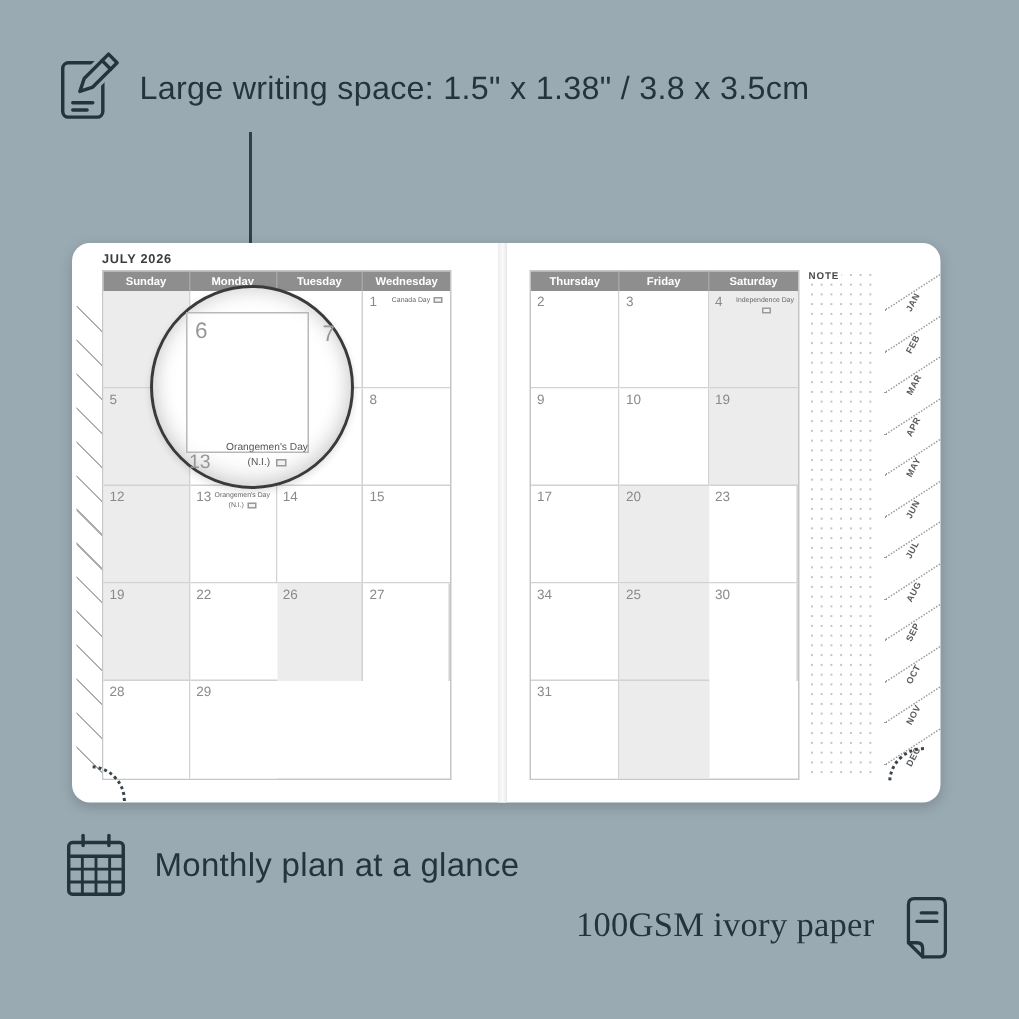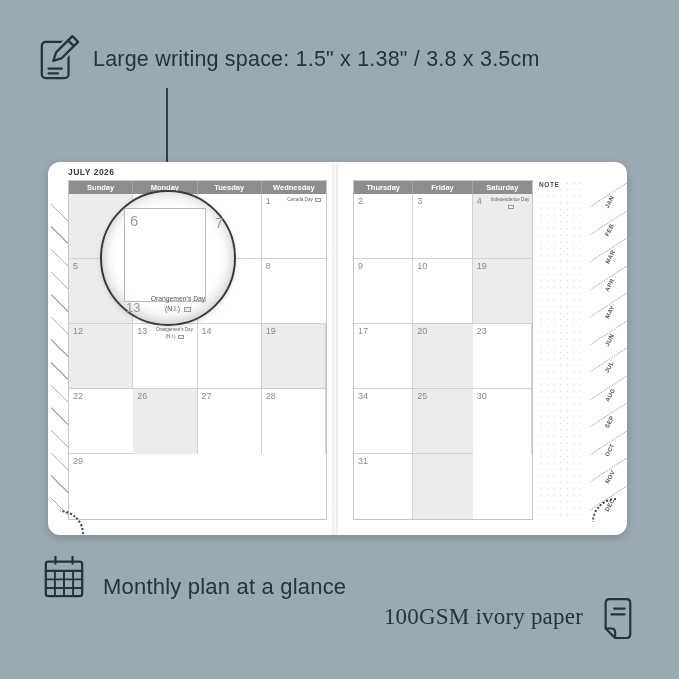--- a/index.html
+++ b/index.html
@@ -5,36 +5,36 @@
   html,body{margin:0;padding:0;}
   body{font-family:"Liberation Sans", sans-serif;}
   .stage{position:relative;width:679px;height:679px;background:var(--background,#9aaab3);overflow:hidden;}
   .stage, .stage *{box-sizing:border-box;}
 
   
   .feature-top{position:absolute;left:38px;top:34px;display:flex;align-items:center;gap:13px;color:var(--ink,#25333c);}
   .feature-top .txt{font-size:21.5px;letter-spacing:.2px;white-space:nowrap;}
   .connector{position:absolute;left:166px;top:88px;width:2px;height:104px;background:#333f47;}
 
-  .feature-b1{position:absolute;left:42px;top:554px;display:flex;align-items:flex-end;gap:17px;color:var(--ink,#25333c);}
+  .feature-b1{position:absolute;left:42px;top:554px;display:flex;align-items:center;gap:17px;color:var(--ink,#25333c);}
   .feature-b1 .txt{font-size:22px;letter-spacing:.2px;}
   .fb2-text{position:absolute;right:96px;top:604px;font-size:23px;letter-spacing:.2px;color:var(--ink,#25333c);font-family:Liberation Serif, serif;}
   .paper-icon-wrap{position:absolute;left:599px;top:596px;color:var(--ink,#25333c);}
 
   
   .notebook{position:absolute;left:48px;top:150px;width:579px;height:373px;background:var(--page,#fff);
             border-radius:12px;box-shadow:0 3px 9px rgba(0,0,0,.18);margin-top:12px;}
   .hatch{position:absolute;left:3px;top:42px;width:19px;height:316px;
          background:repeating-linear-gradient(45deg,transparent 0 15px,#a0a0a0 15px 16px);opacity:.85;}
   .month-title{position:absolute;left:20px;top:5px;font-size:8.5px;font-weight:bold;color:#3d3d3d;letter-spacing:.5px;}
   .spine{position:absolute;left:284px;top:0;width:6px;height:100%;
          background:linear-gradient(90deg,#ededed,#fafafa 55%,#e7e7e7);}
 
   .grid{position:absolute;top:18px;border:1px solid #c6c6c6;background:#fff;}
-  .grid.left{left:20px;width:259px;}
+  .grid.left{left:20px;width:233px;}
   .grid.right{left:305px;width:180px;}
   .ghead{display:grid;height:13px;background:var(--header-bar,#8e8e8e);}
   .hcell{font-size:7.5px;font-weight:bold;color:var(--header-text,#fff);text-align:center;line-height:13px;
          border-right:1px solid #a5a5a5;overflow:hidden;}
   .hcell:last-child{border-right:none;}
   .gbody{display:grid;grid-auto-rows:65px;}
   .dcell{position:relative;border-right:1px solid var(--grid-line,#d2d2d2);border-bottom:1px solid var(--grid-line,#d2d2d2);background:#fff;}
   .dcell.shade{background:var(--weekend-shade,#ececec);}
   .dcell.lastcol{border-right:none;}
   .dcell.lastrow{border-bottom:none;}
@@ -128,20 +128,23 @@
           <div class="dcell shade">
             <span class="dnum">12</span>
           </div>
           <div class="dcell">
             <span class="dnum">13</span>
             <span class="holiday">Orangemen's Day (N.I.)<span class="flag"></span></span>
           </div>
           <div class="dcell">
             <span class="dnum">14</span>
           </div>
+          <div class="dcell lastcol">
+            <span class="dnum">15</span>
+          </div>
           <div class="dcell shade">
             <span class="dnum">19</span>
           </div>
           <div class="dcell lastcol">
             <span class="dnum">22</span>
           </div>
           <div class="dcell shade lastrow">
             <span class="dnum">26</span>
           </div>
           <div class="dcell lastrow">

